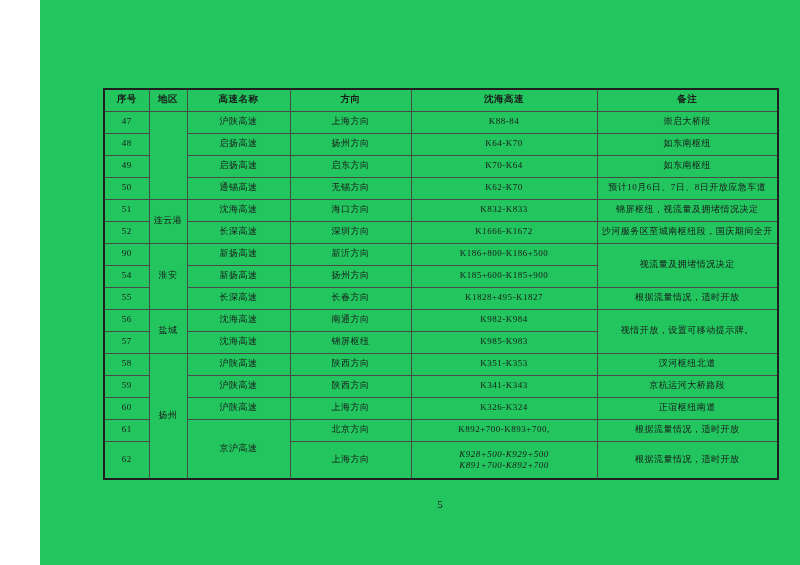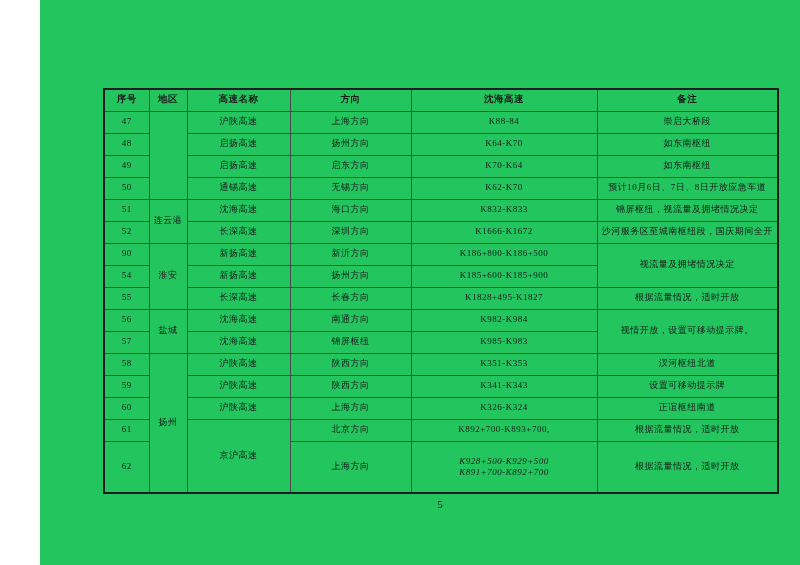--- a/index.html
+++ b/index.html
@@ -38,21 +38,21 @@
   }
   table.roadtable th {
     font-weight: bold;
     font-size: 9.5px;
     height: 20px;
   }
   table.roadtable tr.r {
     height: 22px;
   }
   table.roadtable tr.r-tall {
-    height: 52px;
+    height: 38px;
   }
   .stake-line {
     display: block;
     font-style: italic;
   }
   #page-number {
     position: absolute;
     left: 0;
     right: 0;
     top: 498px;
@@ -174,21 +174,21 @@
       <td>沪陕高速</td>
       <td>陕西方向</td>
       <td>K351-K353</td>
       <td>汊河枢纽北道</td>
     </tr>
     <tr class="r">
       <td>59</td>
       <td>沪陕高速</td>
       <td>陕西方向</td>
       <td>K341-K343</td>
-      <td>设置可移动提示牌</td>
+      <td>京杭运河大桥路段</td>
     </tr>
     <tr class="r">
       <td>60</td>
       <td>沪陕高速</td>
       <td>上海方向</td>
       <td>K326-K324</td>
       <td>正谊枢纽南道</td>
     </tr>
     <tr class="r">
       <td>61</td>

